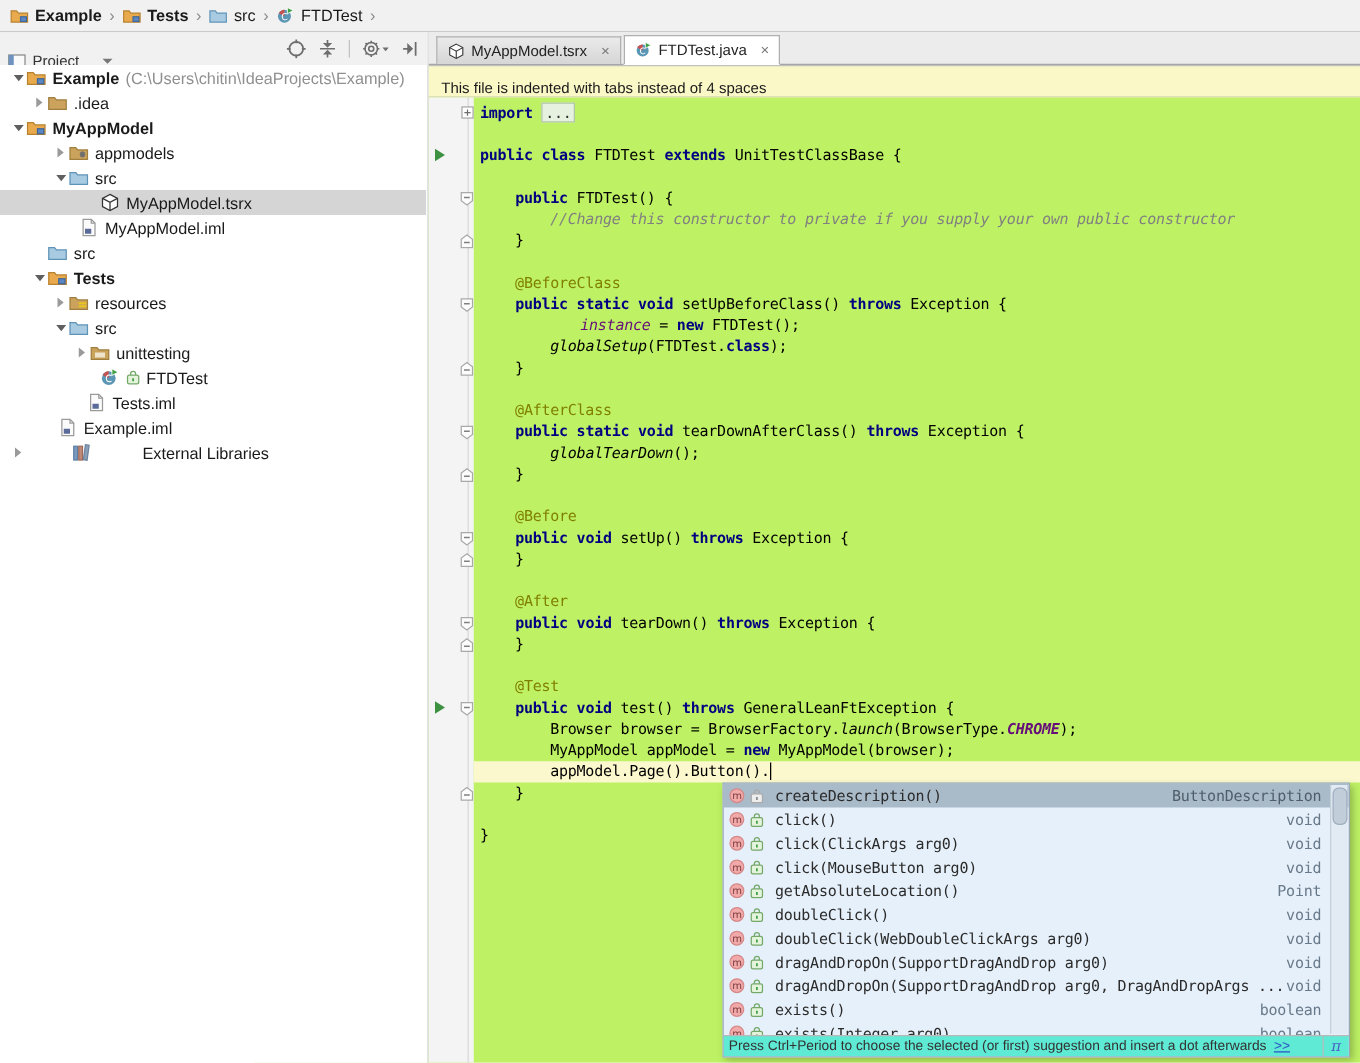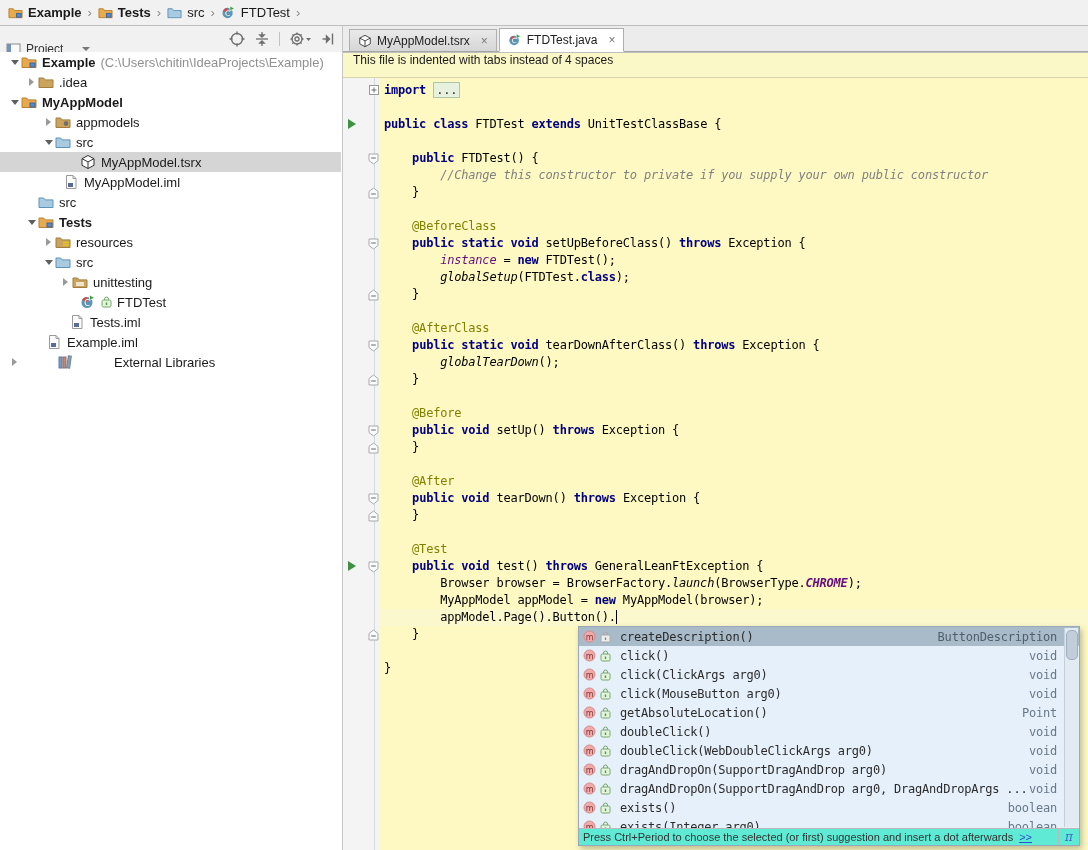--- a/index.html
+++ b/index.html
@@ -38,33 +38,33 @@
   .editor{position:absolute;left:343px;top:26px;right:0;bottom:0;background:#fff;}
   .tabbar{position:absolute;left:0;top:0;right:0;height:26px;background:#ECECEC;
           border-bottom:1px solid #A6A6A6;display:flex;align-items:flex-end;padding-left:6px;box-sizing:border-box;}
   .tab{display:flex;align-items:center;gap:5px;font-size:12px;color:#222;height:22px;
        padding:0 8px;border:1px solid #AFAFAF;border-bottom:none;box-sizing:border-box;
        background:linear-gradient(#EAEAEA,#D6D6D6);margin-right:2px;position:relative;}
   .tab.active{background:#FFF;height:24px;z-index:2;margin-bottom:-1px;border-bottom:1px solid #fff;}
   .tab .close{color:#787878;font-size:12px;margin-left:6px;cursor:pointer;}
   .banner{position:absolute;left:0;top:26px;right:0;height:26px;background:#FBF8C8;
           border-top:1px solid #C0C0C0;border-bottom:1px solid #D9D6AE;box-sizing:border-box;
-          font-size:12px;color:#1a1a1a;display:flex;align-items:flex-start;padding-left:10px;}
-  .code-region{position:absolute;left:0;top:52px;right:0;bottom:0;background:#fef9c3;}
+          font-size:12px;color:#1a1a1a;display:flex;align-items:flex-end;padding-left:10px;}
+  .code-region{position:absolute;left:0;top:52px;right:0;bottom:0;background:#bef264;}
   .gutter{position:absolute;left:0;top:0;width:36px;bottom:0;background:#F4F4F4;}
   .fold-line{position:absolute;left:31px;top:0;bottom:0;width:1px;background:#D8D8D8;}
   .gmark{position:absolute;}
   .code{position:absolute;left:36px;top:0;right:0;bottom:0;padding-top:4px;}
   .cline{height:17px;line-height:17px;white-space:pre;font-family:"DejaVu Sans Mono",monospace;
          font-size:12px;letter-spacing:-0.2px;color:#000;padding-left:5px;}
   .cline.caret-row{background:#FCF8CD;}
   .tok-k{color:#000080;font-weight:bold;}
   .tok-ann{color:#808000;}
   .tok-cm{color:#808080;font-style:italic;}
-  .tok-sf{color:#660E7A;font-style:italic;}
+  .tok-sf{color:#660E7A;font-style:italic;margin-left:24px;}
   .tok-sm{font-style:italic;}
   .tok-cst{color:#660E7A;font-style:italic;font-weight:bold;}
   .tok-fold{background:#E7F1DF;border:1px solid #AFC6A3;padding:0 2px;color:#2b2b2b;}
   .caret{display:inline-block;width:1px;height:14px;background:#000;vertical-align:text-bottom;}
   
   .popup{position:absolute;left:578px;top:626px;width:502px;z-index:10;border:1px solid #9AA7B5;
          box-sizing:border-box;background:#E6F0FA;box-shadow:2px 3px 6px rgba(0,0,0,.25);}
   .plist{position:relative;height:201px;overflow:hidden;}
   .prow{height:19px;display:flex;align-items:center;padding-left:4px;position:relative;
         font-family:"DejaVu Sans Mono",monospace;font-size:12px;letter-spacing:-0.2px;color:#2B2B2B;}

